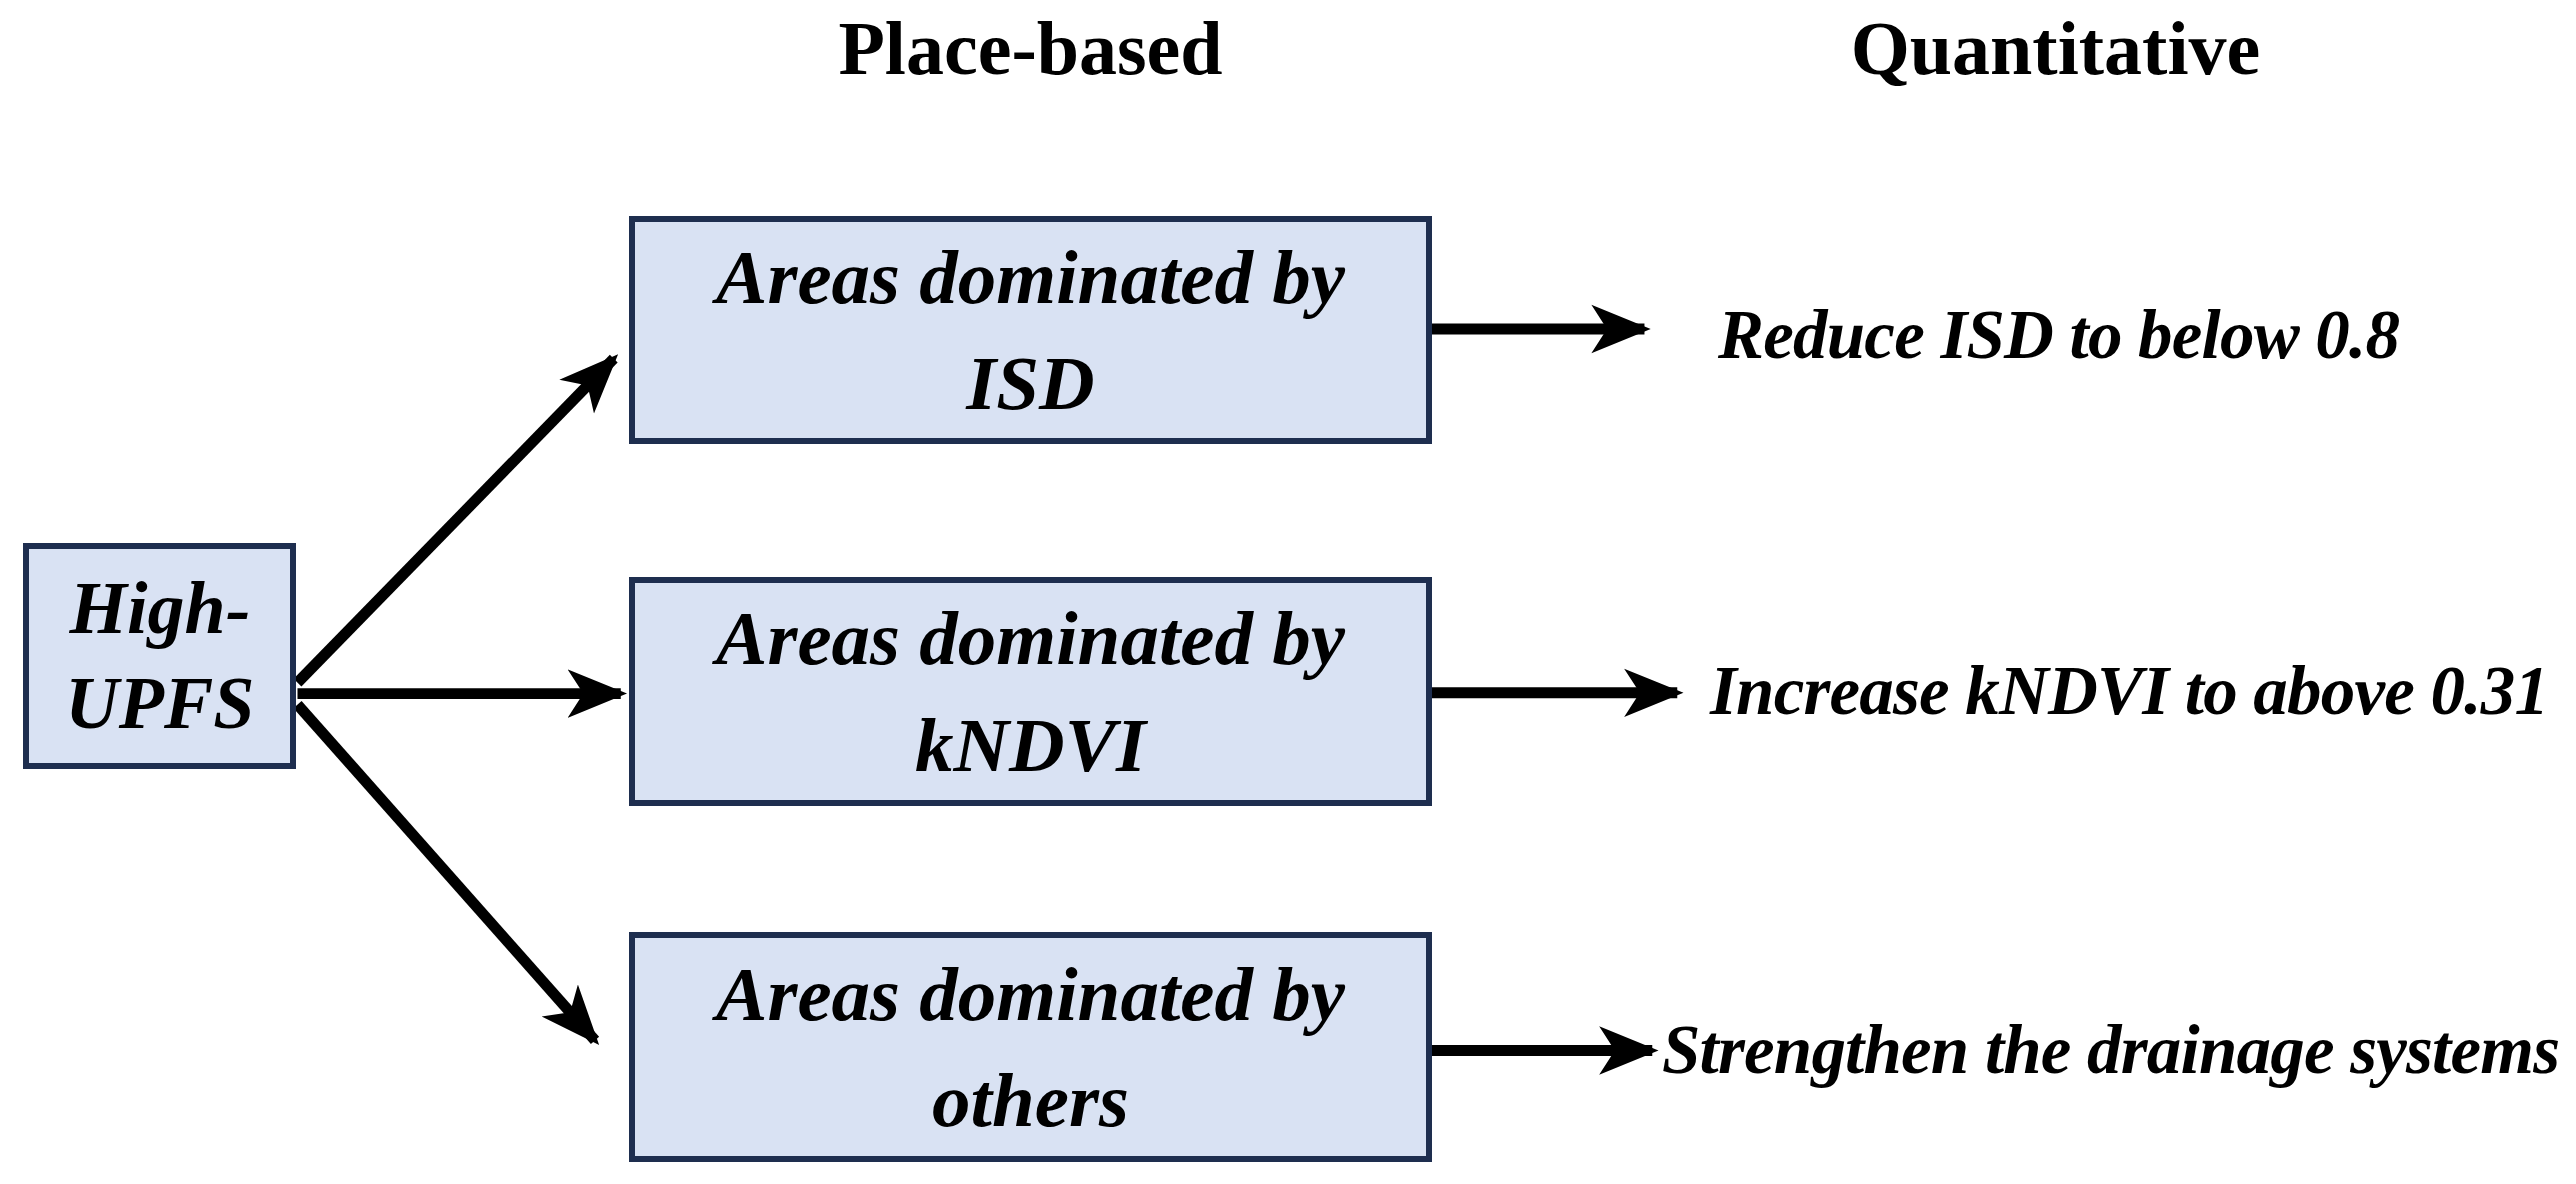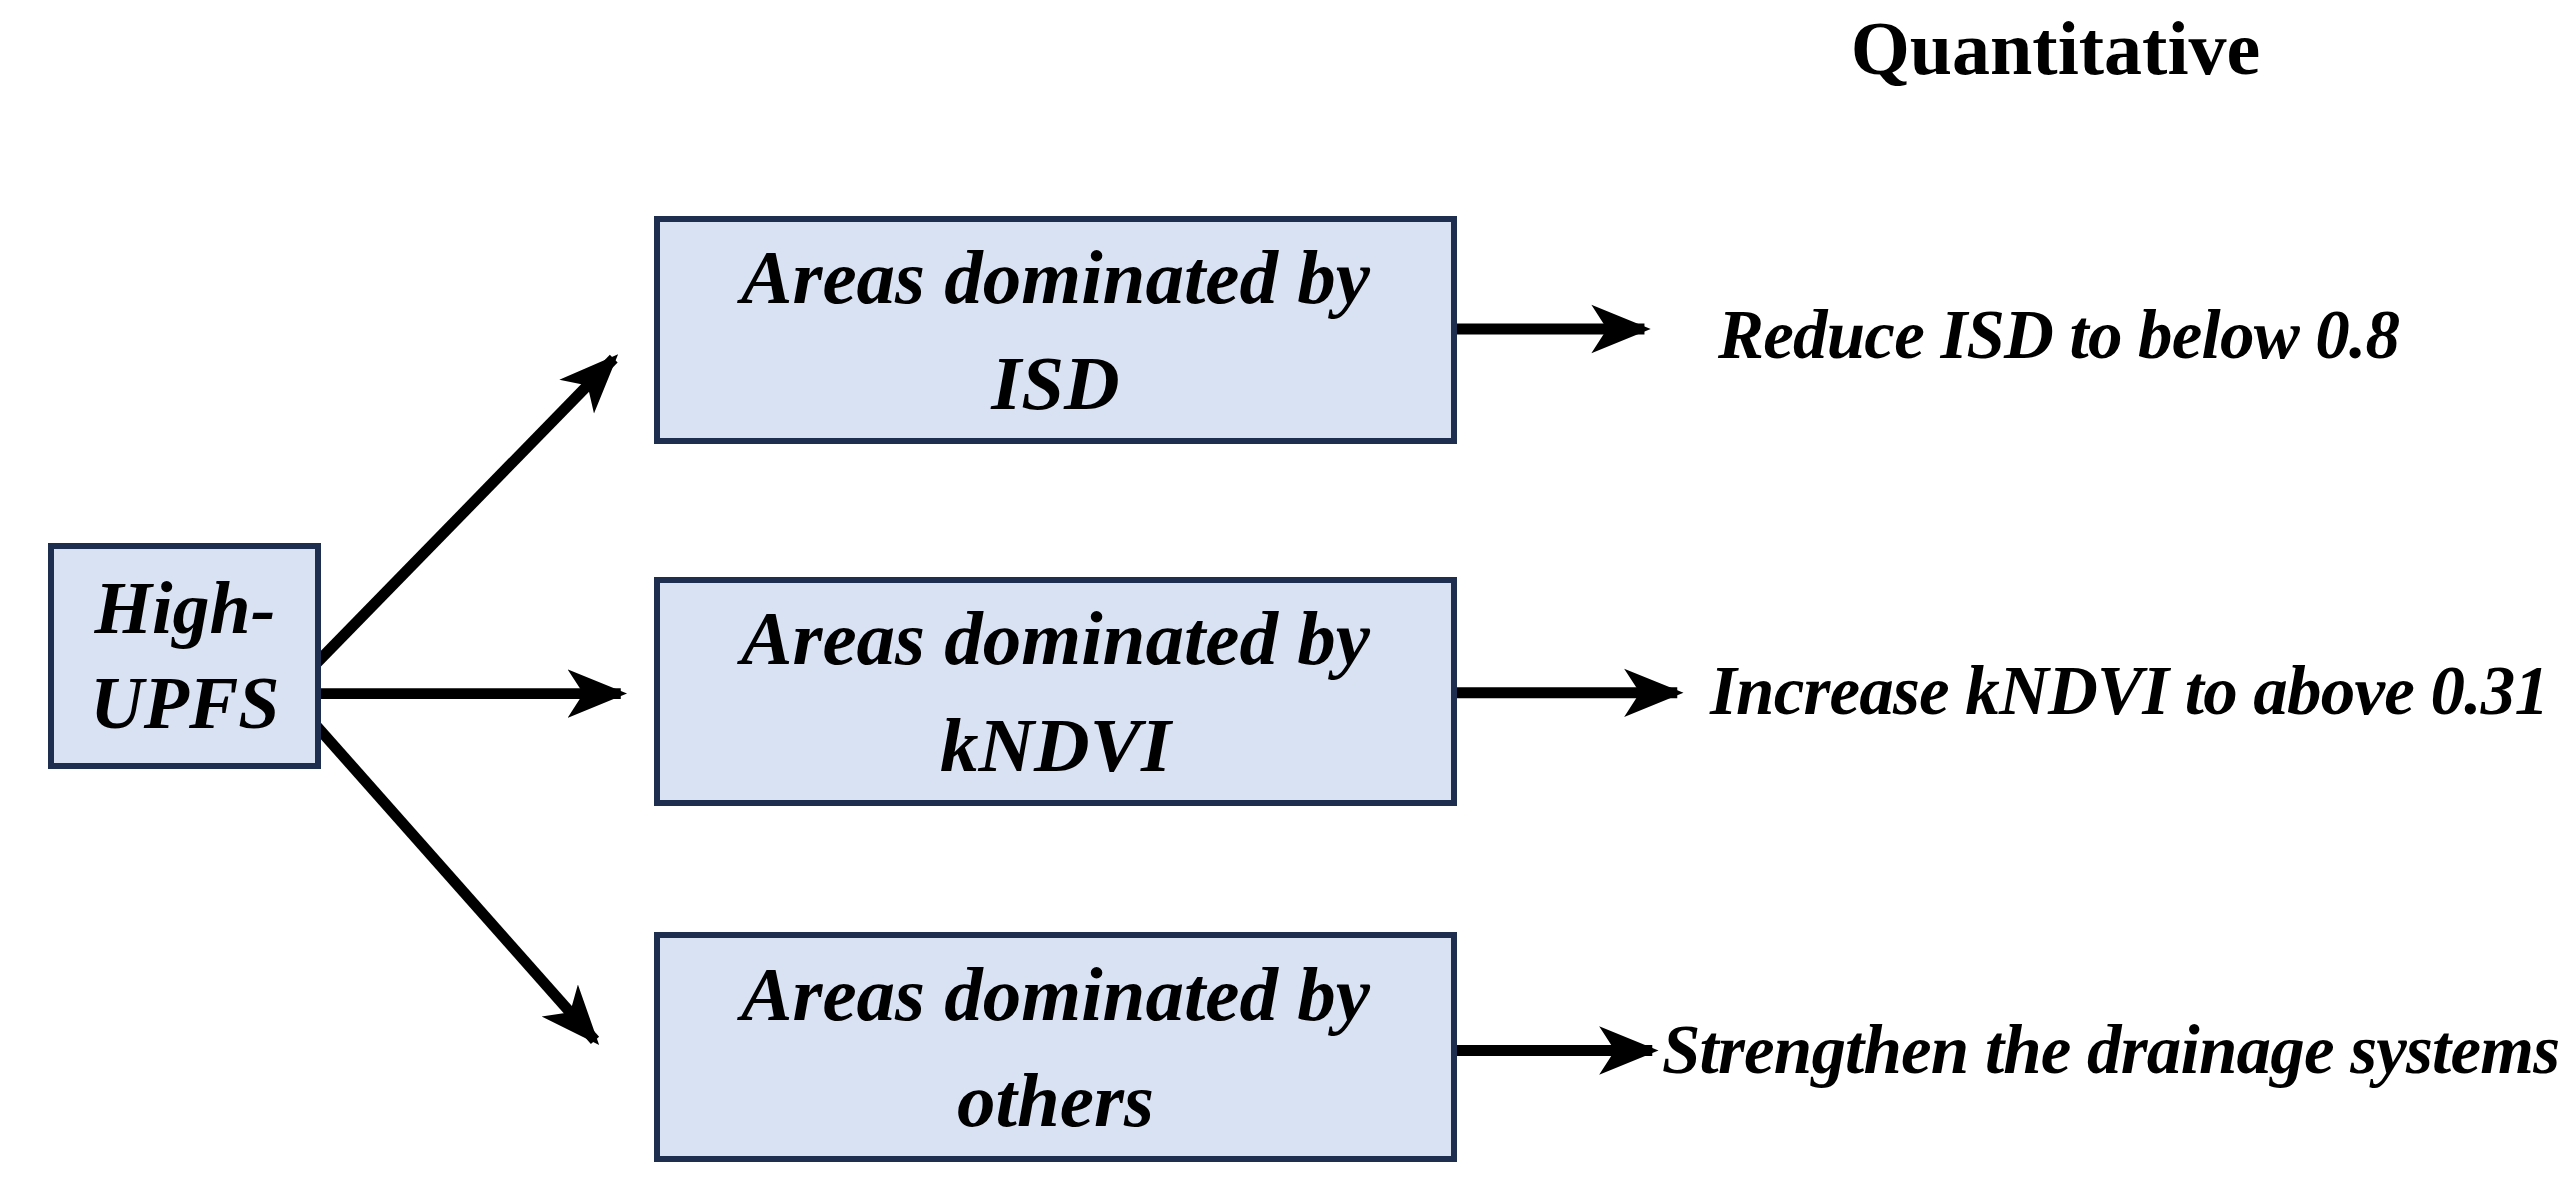--- a/index.html
+++ b/index.html
@@ -36,21 +36,20 @@
     position: absolute;
     background: var(--box-fill);
     border: 6.2px solid var(--box-border);
     display: flex;
     flex-direction: column;
     align-items: center;
     justify-content: center;
     text-align: center;
     font-weight: 700;
     font-style: italic;
-    margin-left: 25px;
   }
   .source-box {
     left: 23.4px; top: 543px; width: 273px; height: 226px;
     font-size: 74px; line-height: 1.28;
   }
   .cat-box {
     left: 629px; width: 803px;
     font-size: 77px; line-height: 1.38;
   }
   .cat-box.isd    { top: 216px;  height: 228px; }
@@ -82,20 +81,21 @@
     stroke: var(--arrow);
     stroke-width: 14px;
   }
   svg.arrows .head { fill: var(--arrow); }
 </style>
 </head>
 <body>
 
 <div class="canvas">
 
+  <div class="col-header place">Place-based</div>
 
   <div class="col-header quant">Quantitative</div>
 
   <svg class="arrows" viewBox="0 0 3299 1517" xmlns="http://www.w3.org/2000/svg">
     <defs>
       <marker id="ah" markerUnits="userSpaceOnUse" markerWidth="90" markerHeight="74" refX="68" refY="37" orient="auto">
         <path class="head" d="M0,6 L76,37 L0,68 L20,37 Z"></path>
       </marker>
     </defs>
     <line x1="381" y1="874" x2="786" y2="459" marker-end="url(#ah)"></line>

